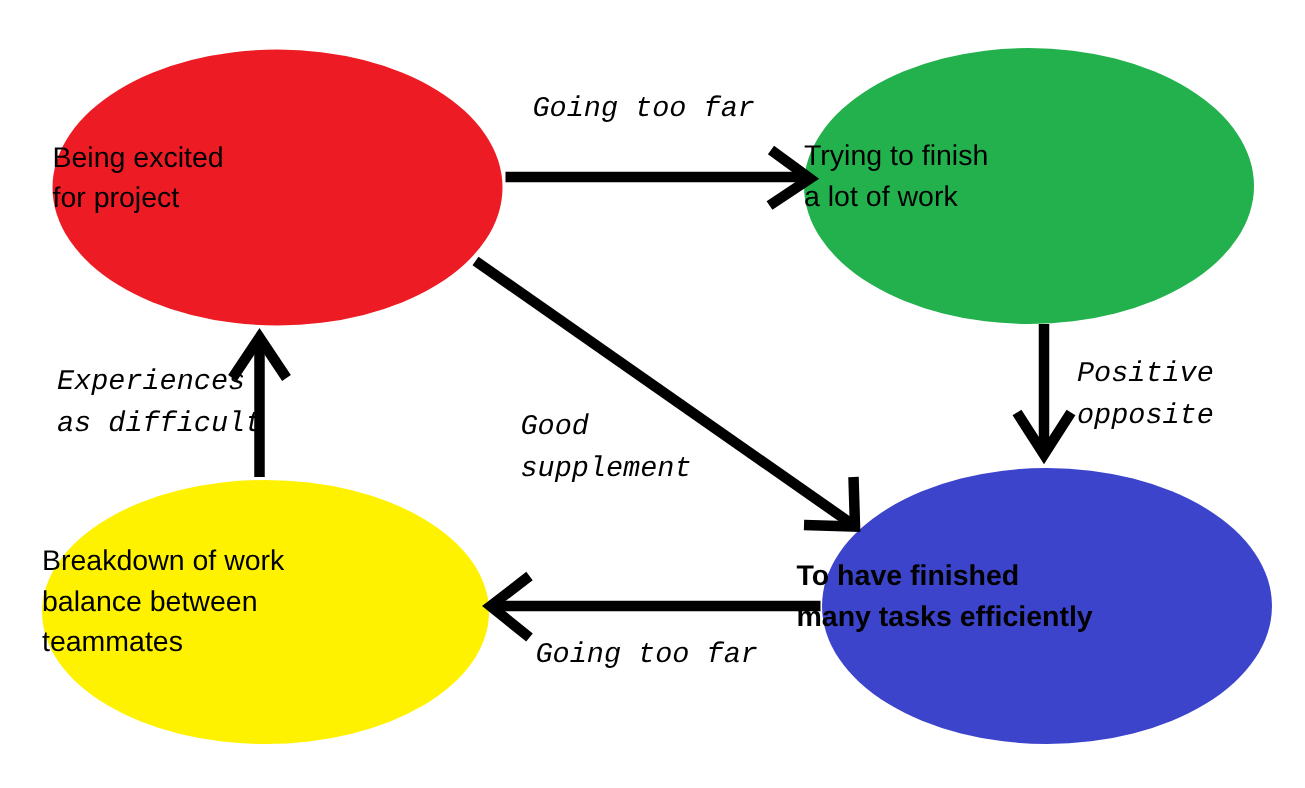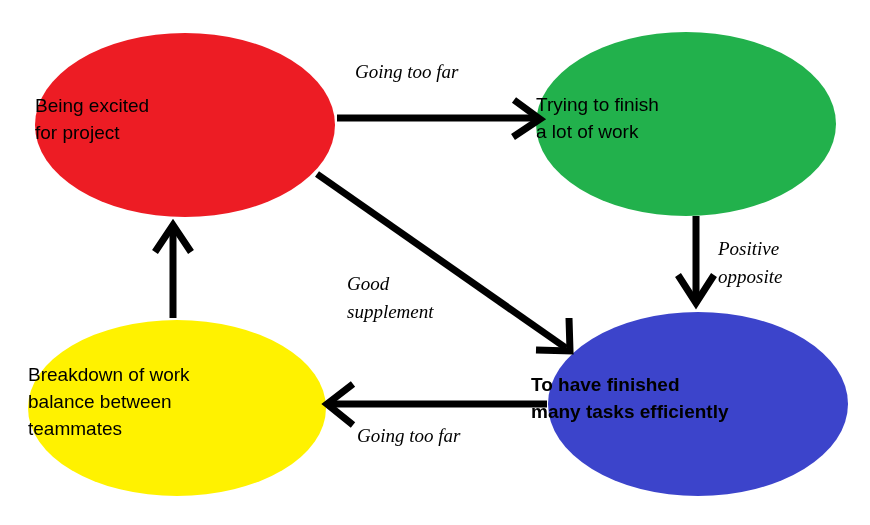--- a/index.html
+++ b/index.html
@@ -29,21 +29,21 @@
     font-family: "Liberation Sans", sans-serif;
     font-size: 19px;
     line-height: 27px;
     font-weight: 400;
     white-space: pre-line;
     pointer-events: none;
   }
   .edge-label {
     position: absolute;
     color: #000000;
-    font-family: Liberation Serif, serif;
+    font-family: Liberation Mono, monospace;
     font-size: 19px;
     line-height: 28px;
     font-style: italic;
     font-weight: 400;
     white-space: pre-line;
   }
   .el-left   { text-align: left; }
 </style>
 </head>
 <body style="background: rgb(255, 255, 255);">
@@ -99,14 +99,16 @@
   <div class="edge-label el-left" style="left:355px; top:58px;">Going too far</div>
 
   <div class="edge-label el-left" style="left:718px; top:235px;">Positive
 opposite</div>
 
   <div class="edge-label el-left" style="left:347px; top:250px;margin-top:20px;">Good
 supplement</div>
 
   <div class="edge-label el-left" style="left:357px; top:422px;">Going too far</div>
 
+  <div class="edge-label el-left" style="left:38px; top:240px;">Experiences
+as difficult</div>
 
 </div>
 
 </body></html>

